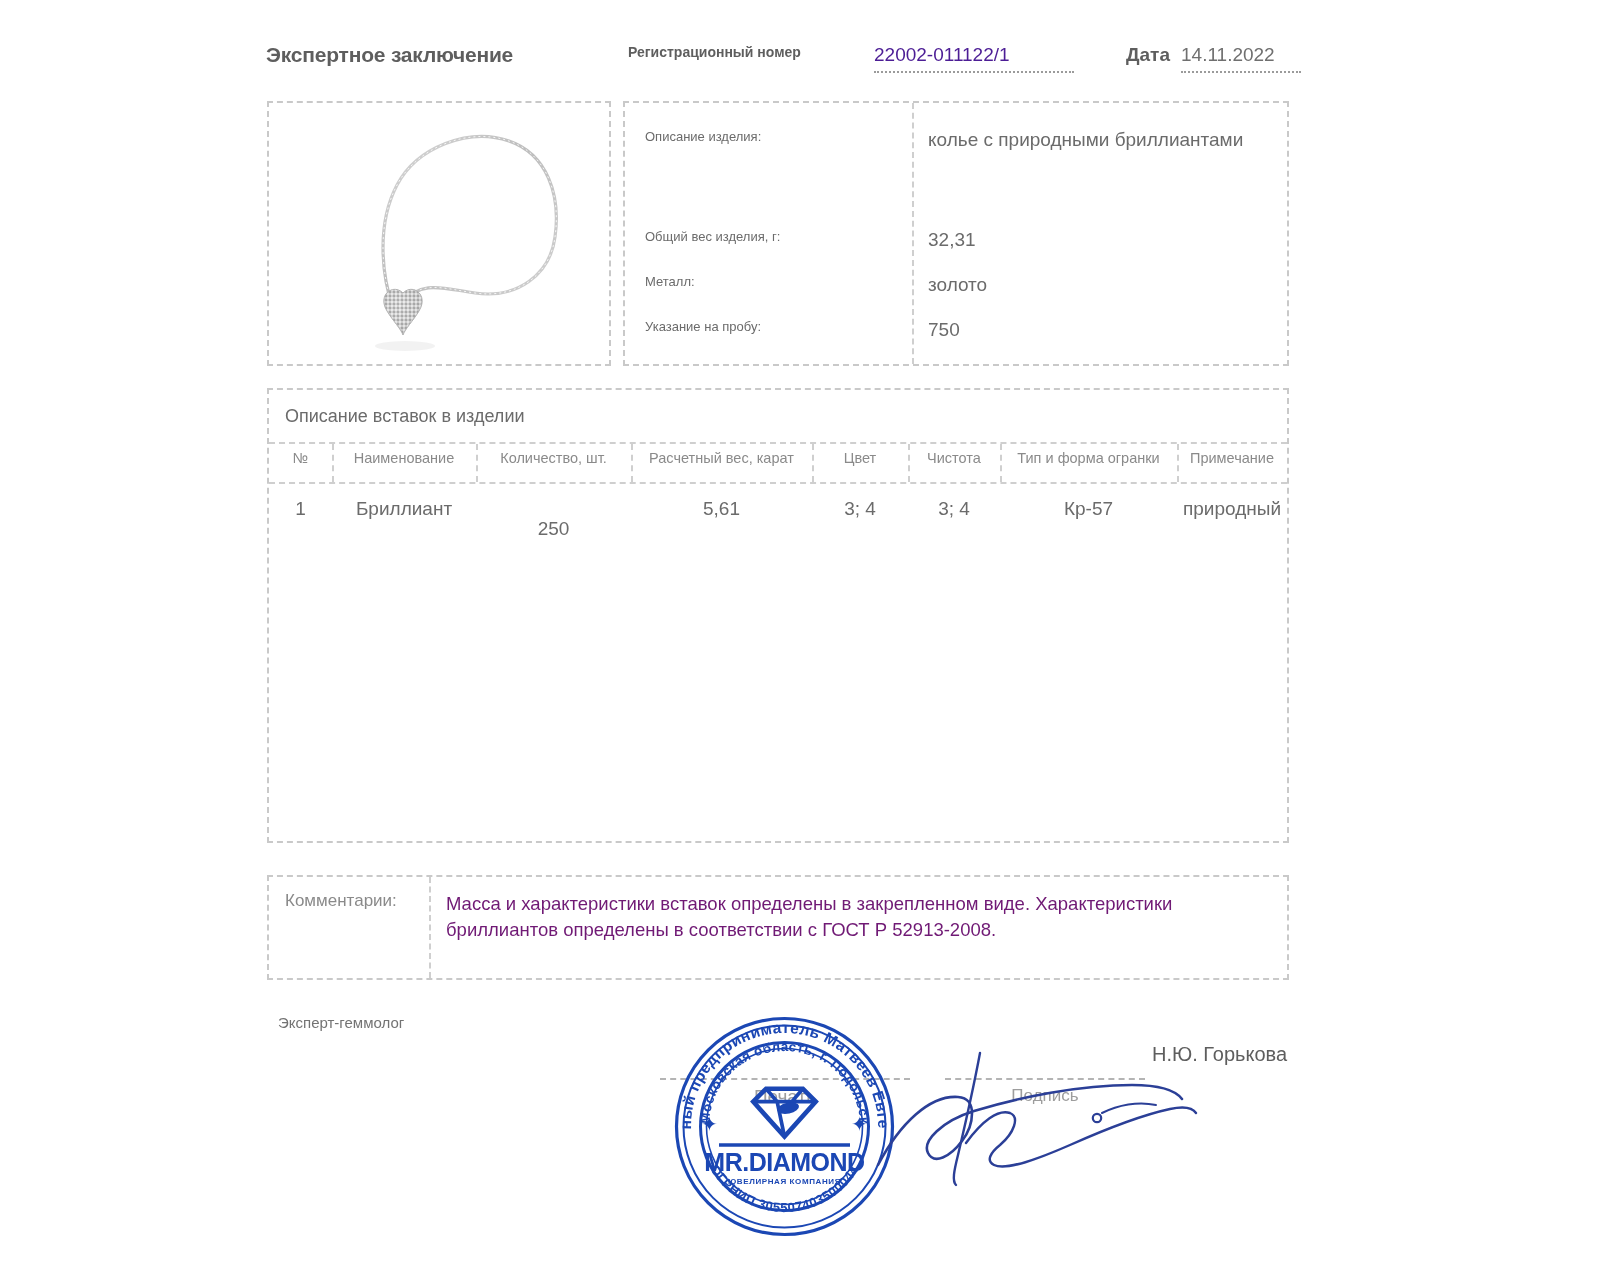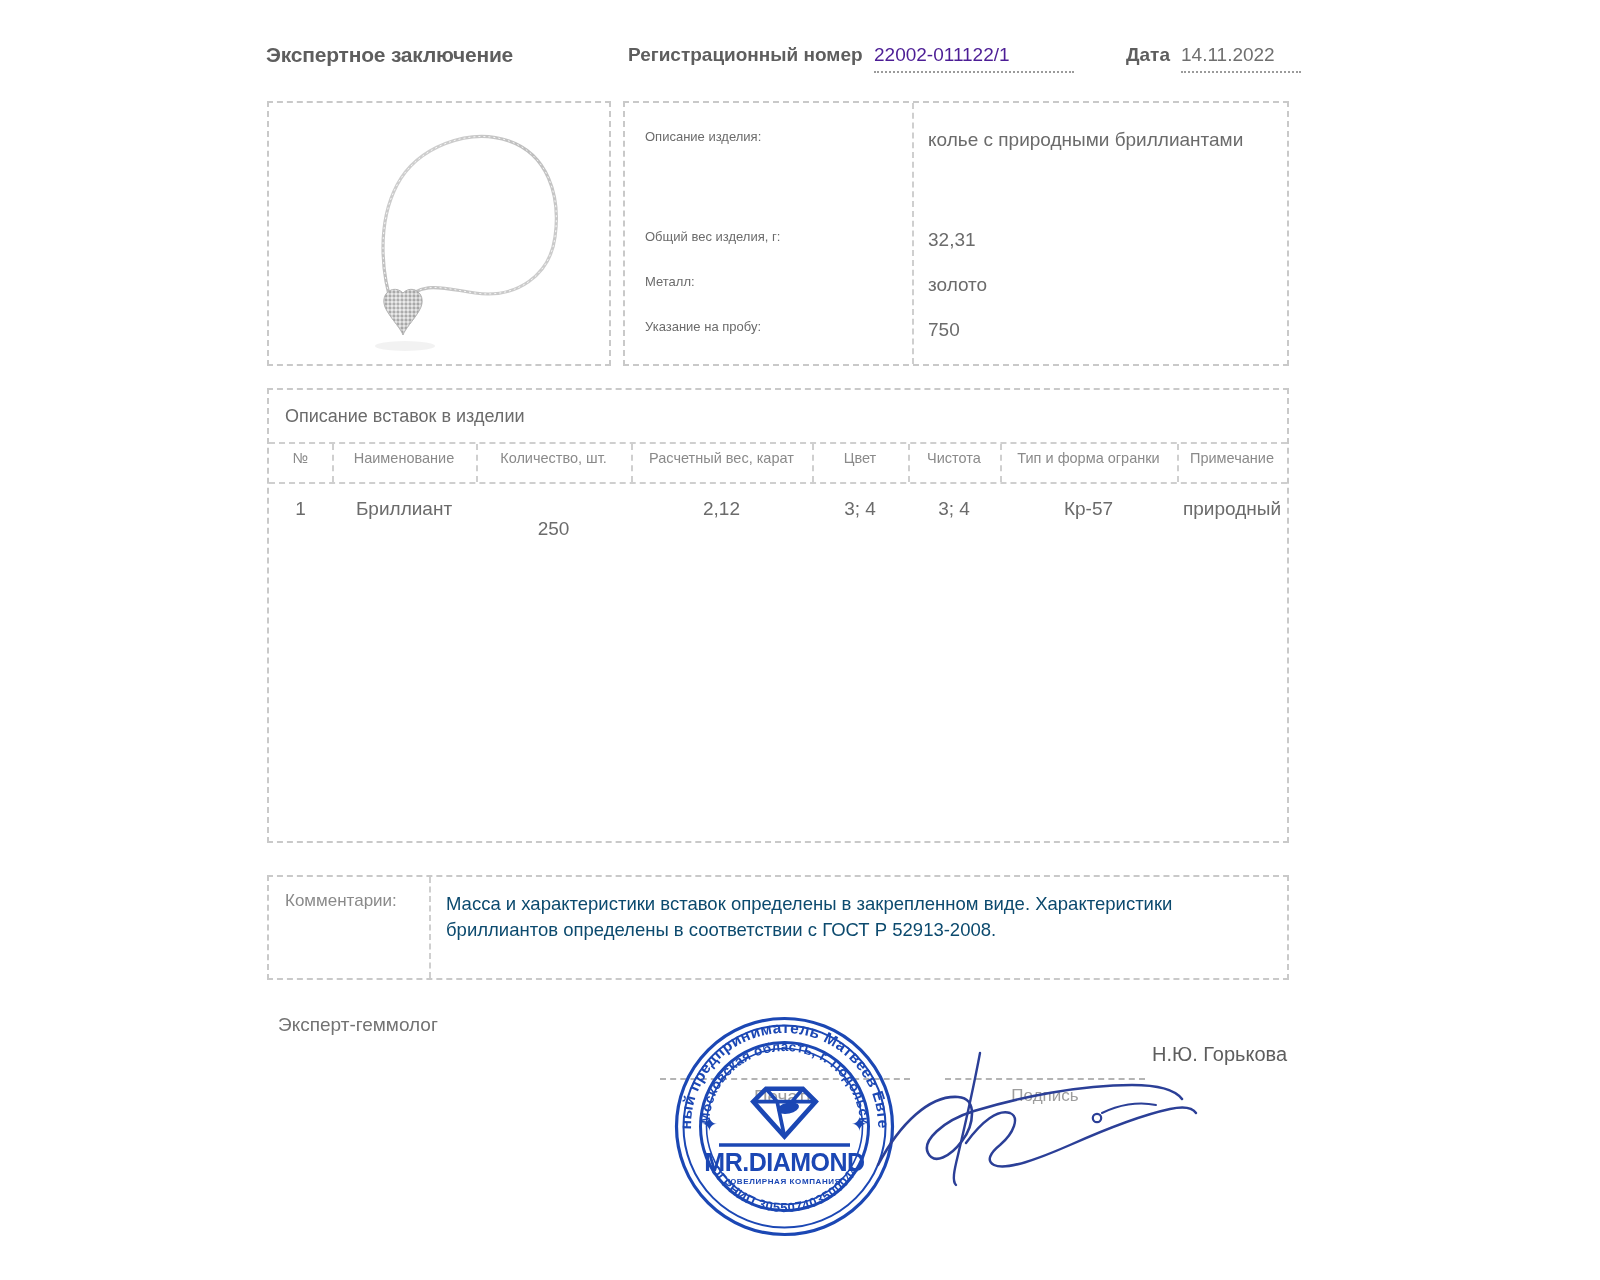--- a/index.html
+++ b/index.html
@@ -35,21 +35,21 @@
     left: 0; top: 5px;
     font-size: 21px;
     font-weight: bold;
     color: #5e5e5e;
     letter-spacing: -0.2px;
     white-space: nowrap;
   }
   .hdr-reg-label {
     position: absolute;
     left: 362px; top: 6px;
-    font-size: 19px;
+    font-size: 14px;
     font-weight: bold;
     color: #5e5e5e;
     white-space: nowrap;
   }
   .hdr-reg-value {
     position: absolute;
     left: 608px; top: 6px;
     width: 200px;
     font-size: 19px;
     color: #4c1d95;
@@ -208,29 +208,29 @@
     color: #8a8a8a;
     white-space: nowrap;
   }
   .comments-text {
     position: absolute;
     left: 177px;
     top: 14px;
     width: 825px;
     font-size: 18.5px;
     line-height: 26px;
-    color: #0c4a6e;
+    color: #701a75;
   }
 
   
   .expert-title {
     position: absolute;
     left: 278px;
     top: 1014px;
-    font-size: 19px;
+    font-size: 15px;
     color: #737373;
     white-space: nowrap;
   }
   .expert-note {
     position: absolute;
     left: 278px;
     top: 1040px;
     width: 400px;
     font-size: 16px;
     line-height: 21px;
@@ -375,21 +375,21 @@
     <div class="th" style="left:207px; width:155px;">Количество, шт.</div>
     <div class="th" style="left:362px; width:181px;">Расчетный вес, карат</div>
     <div class="th" style="left:543px; width:96px;">Цвет</div>
     <div class="th" style="left:639px; width:92px;">Чистота</div>
     <div class="th" style="left:731px; width:177px;">Тип и форма огранки</div>
     <div class="th" style="left:908px; width:110px;">Примечание</div>
 
     <div class="td" style="left:0px;   width:63px;">1</div>
     <div class="td" style="left:63px;  width:144px;">Бриллиант</div>
     <div class="td" style="left:207px; width:155px;margin-top:20px;">250</div>
-    <div class="td" style="left:362px; width:181px;">2,12</div>
+    <div class="td" style="left:362px; width:181px;">5,61</div>
     <div class="td" style="left:543px; width:96px;">3; 4</div>
     <div class="td" style="left:639px; width:92px;">3; 4</div>
     <div class="td" style="left:731px; width:177px;">Кр-57</div>
     <div class="td" style="left:908px; width:110px;">природный</div>
   </div>
 
   <div class="comments-box">
     <div class="comments-divider"></div>
     <div class="comments-label">Комментарии:</div>
     <div class="comments-text">Масса и характеристики вставок определены в закрепленном виде. Характеристики бриллиантов определены в соответствии с ГОСТ Р 52913-2008.</div>

